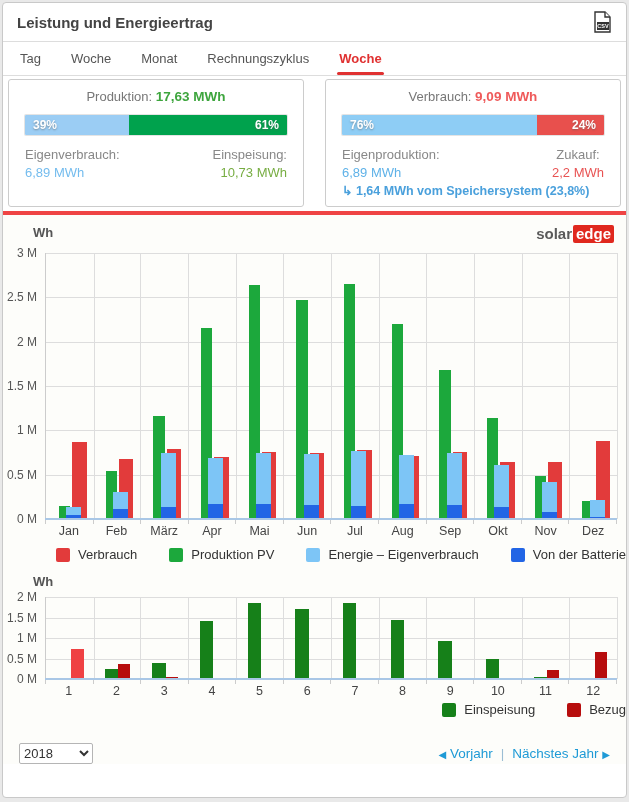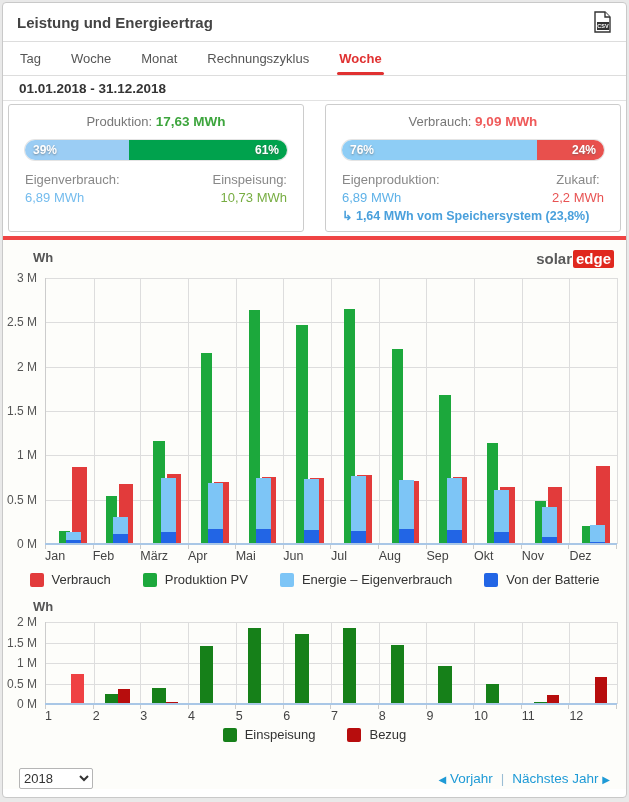--- a/index.html
+++ b/index.html
@@ -16,21 +16,21 @@
   .tab.active{color:#e03131;font-weight:bold;}
   .tab.active::after{content:"";position:absolute;left:-2px;right:-2px;bottom:0;height:3px;
                      background:#e03131;border-radius:2px;}
   
   .daterow{padding:5px 16px 4px;font-size:13.5px;font-weight:bold;color:#333;border-bottom:1px solid #e2e2e2;}
   
   .stats{display:flex;gap:21px;padding:3px 5px 4px;}
   .statbox{flex:1;border:1px solid #ccc;border-radius:3px;padding:9px 16px 8px;background:#fff;min-height:104px;}
   .stat-head{text-align:center;font-size:13px;color:#777;}
   .stat-head b{font-size:13.5px;}
-  .pbar{display:flex;height:20px;border-radius:10px;overflow:hidden;margin:11px 0 12px;
+  .pbar{display:flex;height:20px;border-radius:1px;overflow:hidden;margin:11px 0 12px;
         box-shadow:0 0 0 1px #e4e4e4;}
   .pseg{display:flex;align-items:center;font-size:12px;font-weight:bold;color:#fff;
         text-shadow:0 1px 2px rgba(90,90,90,.55);}
   .pseg.left{justify-content:flex-start;padding-left:8px;}
   .pseg.right{justify-content:flex-end;padding-right:8px;}
   .stat-cols{display:flex;justify-content:space-between;font-size:13px;}
   .stat-col.r{text-align:right;}
   .slabel{color:#888;text-align:center;}
   .sval{font-weight:normal;margin-top:3px;}
   .storage-note{font-size:12.5px;font-weight:bold;color:#4aa0dc;margin-top:3px;}
@@ -41,25 +41,25 @@
   .logo{position:absolute;right:12px;top:10px;font-size:15px;font-weight:bold;color:#5a5a5a;}
   .logo .edge{background:#e0281e;color:#fff;padding:0 3px 1px;border-radius:2px;margin-left:1px;}
   .plot{position:absolute;left:42px;right:9px;}
   .hline{position:absolute;left:0;right:0;height:1px;background:#ddd;}
   .vslot{position:absolute;top:0;bottom:0;border-right:1px solid #ddd;}
   .vslot.first{border-left:1px solid #ccc;}
   .baseline{position:absolute;left:0;right:0;bottom:-1px;height:2px;background:#a9c7e6;z-index:9;}
   .ylab{position:absolute;font-size:12px;color:#555;width:34px;text-align:right;}
   .bar{position:absolute;bottom:0;}
   .xlabels{position:absolute;left:42px;right:9px;display:flex;}
-  .xlab{flex:1;text-align:left;font-size:12.5px;color:#444;}
+  .xlab{flex:1;text-align:center;font-size:12.5px;color:#444;}
   .tickrow{position:absolute;left:42px;right:9px;display:flex;height:4px;}
   .tickslot{flex:1;border-right:1px solid #ccc;}
   .tickslot.first{border-left:1px solid #ccc;}
-  .legend{display:flex;justify-content:center;gap:32px;align-items:center;}
+  .legend{display:flex;justify-content:flex-end;gap:32px;align-items:center;}
   .legitem{display:flex;align-items:center;gap:8px;font-size:13px;color:#333;cursor:pointer;}
   .swatch{width:14px;height:14px;border-radius:2px;display:inline-block;}
   
   .footer{display:flex;justify-content:space-between;align-items:center;padding:18px 16px 0;}
   .yearselect{width:74px;height:21px;font-size:13px;color:#333;border:1px solid #b5b5b5;
               border-radius:2px;background:#fff;font-family:"Liberation Sans",sans-serif;}
   .navlinks{display:flex;align-items:center;gap:8px;font-size:13.5px;}
   .navlink{color:#1e9ad6;cursor:pointer;}
   .navsep{color:#9bbdd4;}
   .arrow{font-size:10px;}
@@ -82,21 +82,20 @@
   </div>
 
   <div class="tabbar" id="tabbar">
       <div class="tab">Tag</div>
       <div class="tab">Woche</div>
       <div class="tab">Monat</div>
       <div class="tab">Rechnungszyklus</div>
       <div class="tab active">Woche</div>
     </div>
 
-  <div class="daterow">01.01.2018 - 31.12.2018</div>
 
   <div class="stats">
     <div class="statbox">
       <div class="stat-head">
         <span>Produktion:</span>
         <b id="prodval" style="color: rgb(61, 165, 61);">17,63 MWh</b>
       </div>
       <div class="pbar">
         <div class="pseg left" id="prodbarL" style="width: 39%; background: rgb(155, 205, 244);">39%</div>
         <div class="pseg right" id="prodbarR" style="width: 61%; background: rgb(0, 162, 77);">61%</div>

